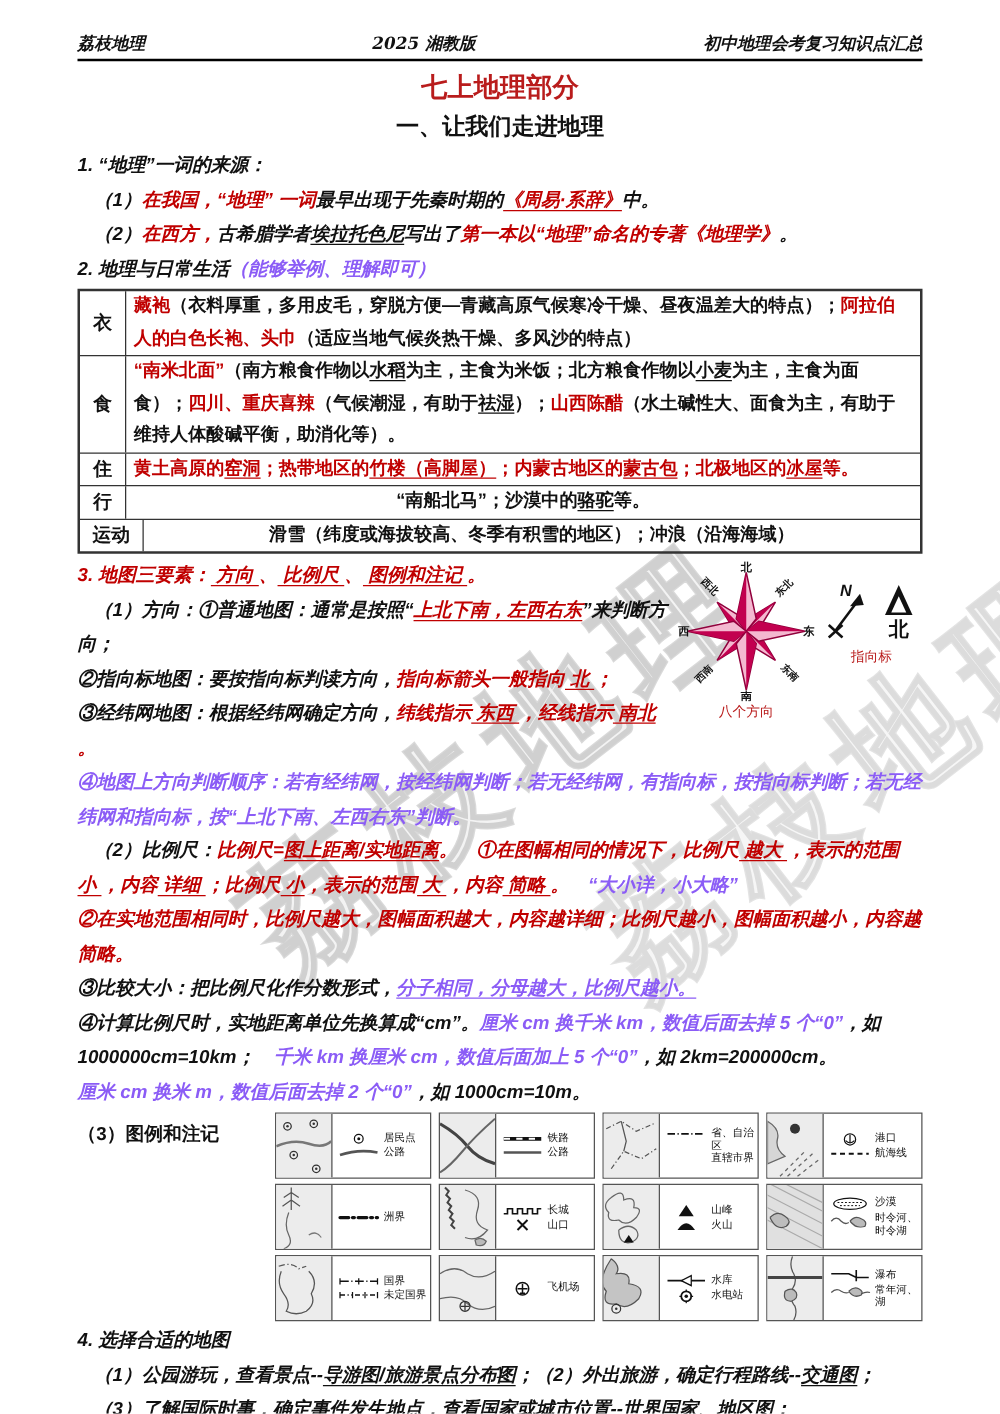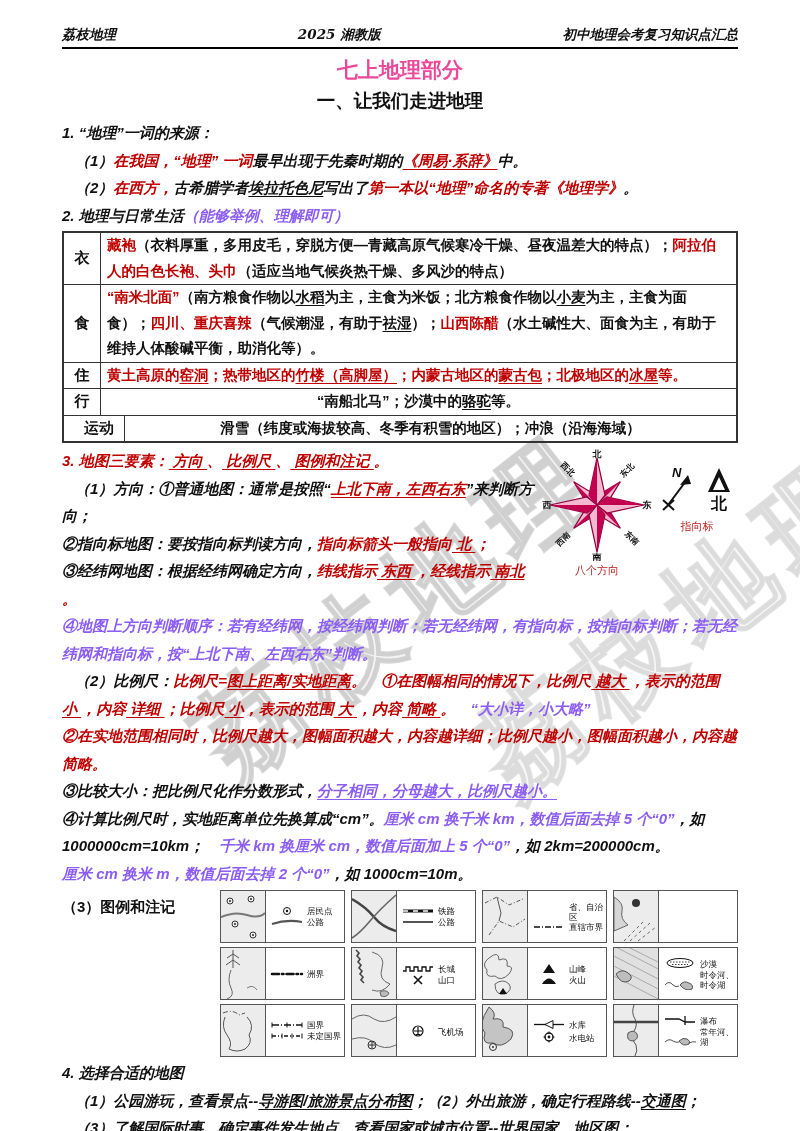--- a/index.html
+++ b/index.html
@@ -9,51 +9,51 @@
   
   .wm{position:absolute;z-index:0;font-size:104px;font-weight:bold;letter-spacing:16px;white-space:nowrap;
       transform:rotate(-38deg);transform-origin:left top;color:rgba(140,140,140,0.10);
       -webkit-text-stroke:2px rgba(130,130,130,0.30);pointer-events:none;}
   .wm1{left:168px;top:700px;}
   .wm2{left:448px;top:716px;opacity:.75;}
   
   .hdr{display:flex;justify-content:space-between;align-items:flex-end;
        font-family:"DejaVu Serif",serif;font-style:italic;font-weight:bold;font-size:13.5px;
        border-bottom:2px solid #000;padding-bottom:3px;}
-  h1.title{margin:7px 0 0;text-align:center;color:#ec4899;font-size:21px;font-family:"DejaVu Serif",serif;}
+  h1.title{margin:7px 0 0;text-align:center;color:#b91c1c;font-size:21px;font-family:"DejaVu Serif",serif;}
   h2.subtitle{margin:4px 0 6px;text-align:center;color:#111;font-size:18.5px;}
   
   .line{margin:0;font-size:15px;line-height:27.5px;font-weight:bold;font-style:italic;}
   .ti{text-indent:13px;}
   .r{color:#c00000;}
   .b{color:#8b5cf6;}
   .u{text-decoration:underline;text-underline-offset:3px;}
   
   .ltable{border:2px solid #333;margin:2px 0 4px;}
   .trow{display:flex;border-top:1.5px solid #333;}
   .trow:first-child{border-top:none;}
   .tlab{flex:none;width:36px;border-right:1.5px solid #333;display:flex;align-items:center;justify-content:center;
         font-size:15px;font-weight:bold;}
-  .tlab.wide{width:50px;padding-left:10px;}
+  .tlab.wide{width:50px;}
   .tval{flex:1;padding:0 6px;font-size:14.5px;line-height:25.5px;font-weight:bold;}
   .tval.center{text-align:center;}
   
   .fig{float:right;width:196px;margin:2px 0 2px 4px;display:flex;gap:8px;}
   .figcol{display:flex;flex-direction:column;align-items:center;}
   .figcap{color:#b91c1c;font-weight:normal;font-size:11px;line-height:18px;}
   .pointers{display:flex;gap:10px;margin-top:16px;margin-bottom:6px;align-items:flex-end;}
   .clr{clear:right;}
   
   .legendwrap{display:flex;margin:3px 0 2px;}
   .legendlabel{flex:none;width:158px;font-size:15px;font-weight:bold;padding-top:8px;}
   .lgrid{flex:1;display:grid;grid-template-columns:repeat(4,1fr);gap:4px 6px;}
   .lcell{border:1.2px solid #555;height:51px;display:flex;background:#fff;}
   .lthumb{flex:none;width:44px;height:100%;background:#ececec;border-right:1.2px solid #555;}
   .lsyms{flex:1;display:flex;flex-direction:column;justify-content:center;gap:1px;padding:1px 2px 1px 4px;}
-  .lrow{display:flex;align-items:flex-end;gap:3px;}
+  .lrow{display:flex;align-items:flex-start;gap:3px;}
   .lrow svg.sym{flex:none;}
   .llab{font-size:8.5px;line-height:10px;font-family:"DejaVu Serif",serif;color:#111;}
   .pagenum{position:absolute;left:0;right:0;bottom:26px;text-align:center;font-size:13px;z-index:1;}
 </style>
 </head>
 <body>
 
 <div class="page">
   <div class="wm wm1">荔枝地理</div>
   <div class="wm wm2">荔枝地理</div>
@@ -231,20 +231,36 @@
               </div>
           </div>
         </div>
 
         <div class="lcell">
           <svg class="lthumb" viewBox="0 0 44 51">
             <path d="M0,6 Q10,12 8,20 T14,34 L0,40 Z" fill="#d6d6d6" stroke="#666"></path>
             <path d="M10,50 L30,30 M16,50 L36,32 M24,50 L42,36" stroke="#666" stroke-dasharray="3 3" fill="none"></path>
             <circle cx="22" cy="12" r="4" fill="#333"></circle>
           </svg>
+          <div class="lsyms">
+            <div class="lrow">
+                <svg class="sym" width="34" height="11">
+                  <circle cx="17" cy="5.5" r="4.5" fill="none" stroke="#111"></circle>
+                  <line x1="17" y1="2" x2="17" y2="8" stroke="#111"></line>
+                  <path d="M13.5,6.5 Q17,10 20.5,6.5" fill="none" stroke="#111"></path>
+                </svg>
+                <span class="llab">港口</span>
+              </div>
+            <div class="lrow">
+                <svg class="sym" width="34" height="10">
+                  <line x1="2" y1="5" x2="32" y2="5" stroke="#111" stroke-width="1.5" stroke-dasharray="4 3"></line>
+                </svg>
+                <span class="llab">航海线</span>
+              </div>
+          </div>
         </div>
 
         <div class="lcell">
           <svg class="lthumb" viewBox="0 0 44 51">
             <path d="M12,2 L12,20 M12,6 L6,10 M12,6 L18,10 M12,12 L5,17 M12,12 L19,17" stroke="#555" fill="none"></path>
             <path d="M10,22 Q6,32 10,40 T6,51" stroke="#666" fill="none"></path>
             <path d="M26,40 q6,-4 10,2" stroke="#777" fill="none"></path>
           </svg>
           <div class="lsyms">
             <div class="lrow">

